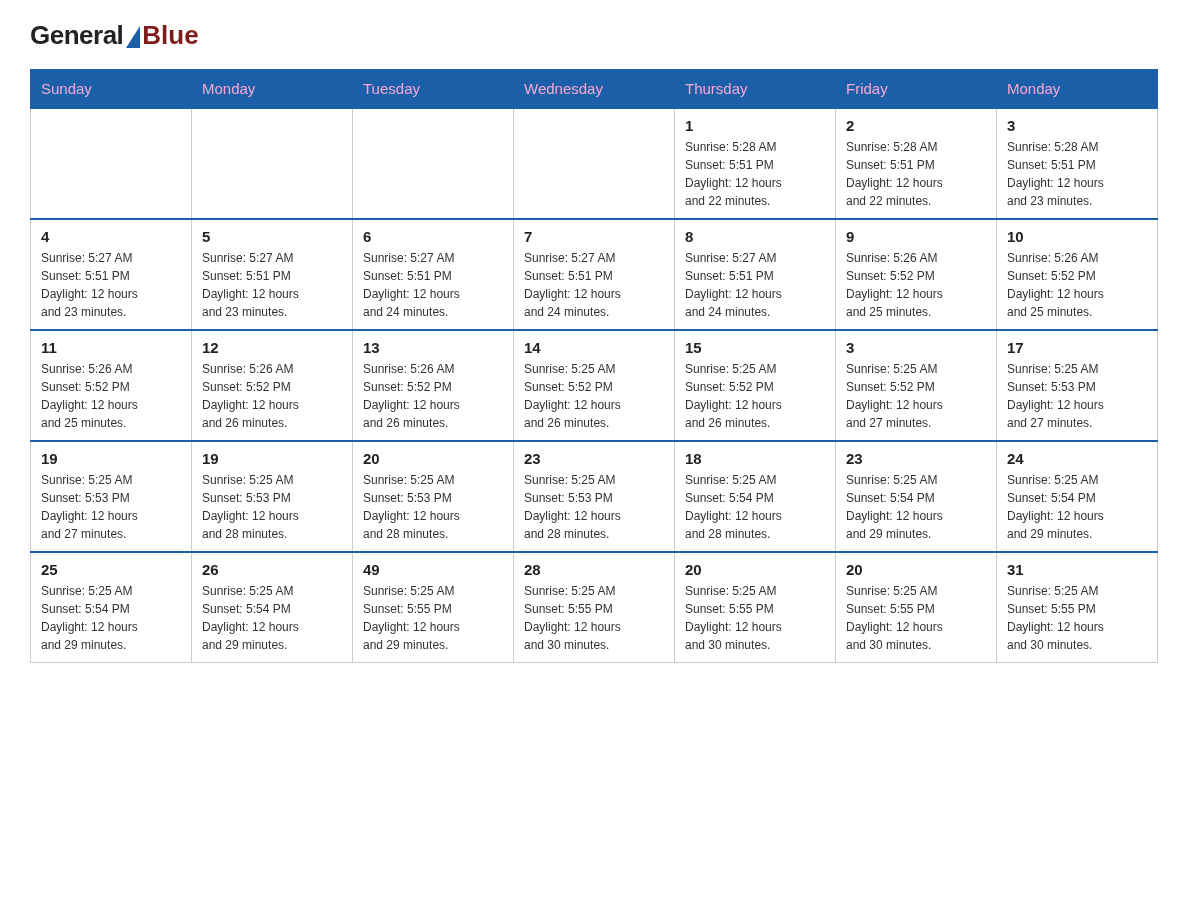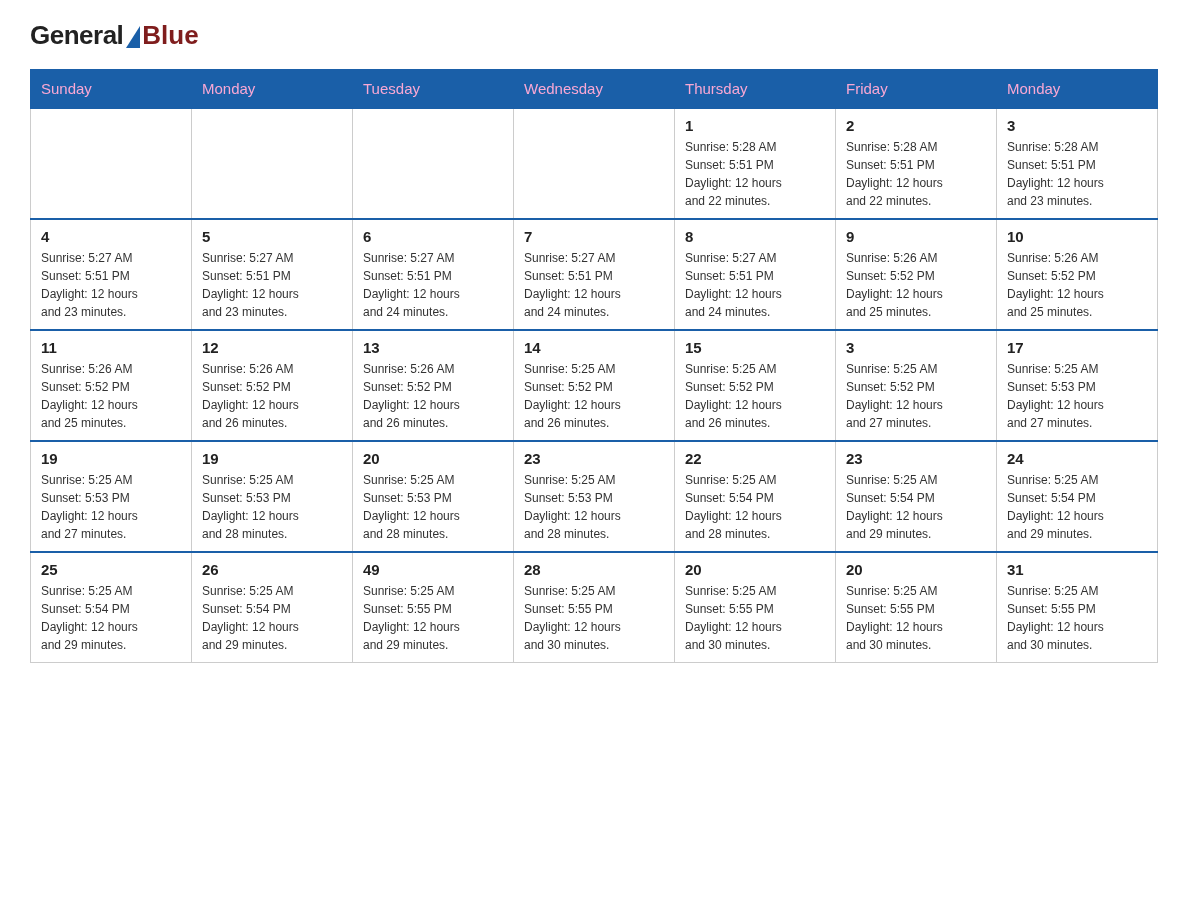--- a/index.html
+++ b/index.html
@@ -222,21 +222,21 @@
         </td>
         <td>
           <span class="day-number">20</span>
           <div class="day-info">Sunrise: 5:25 AM<br>Sunset: 5:53 PM<br>Daylight: 12 hours<br>and 28 minutes.</div>
         </td>
         <td>
           <span class="day-number">23</span>
           <div class="day-info">Sunrise: 5:25 AM<br>Sunset: 5:53 PM<br>Daylight: 12 hours<br>and 28 minutes.</div>
         </td>
         <td>
-          <span class="day-number">22</span>
+          <span class="day-number">18</span>
           <div class="day-info">Sunrise: 5:25 AM<br>Sunset: 5:54 PM<br>Daylight: 12 hours<br>and 28 minutes.</div>
         </td>
         <td>
           <span class="day-number">23</span>
           <div class="day-info">Sunrise: 5:25 AM<br>Sunset: 5:54 PM<br>Daylight: 12 hours<br>and 29 minutes.</div>
         </td>
         <td>
           <span class="day-number">24</span>
           <div class="day-info">Sunrise: 5:25 AM<br>Sunset: 5:54 PM<br>Daylight: 12 hours<br>and 29 minutes.</div>
         </td>

